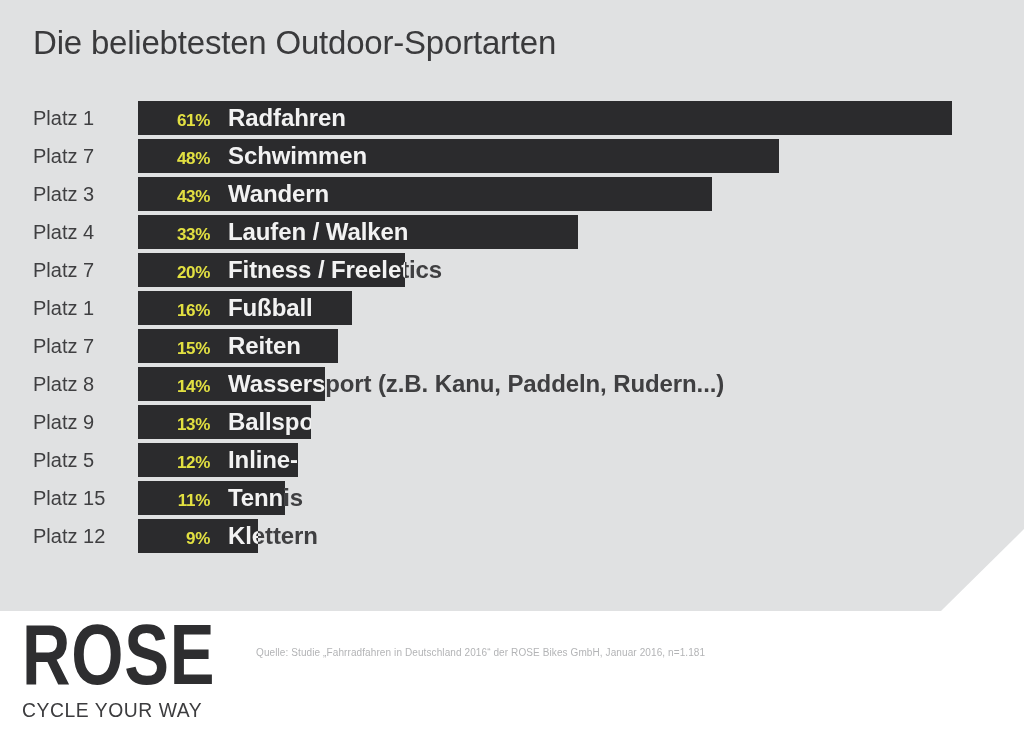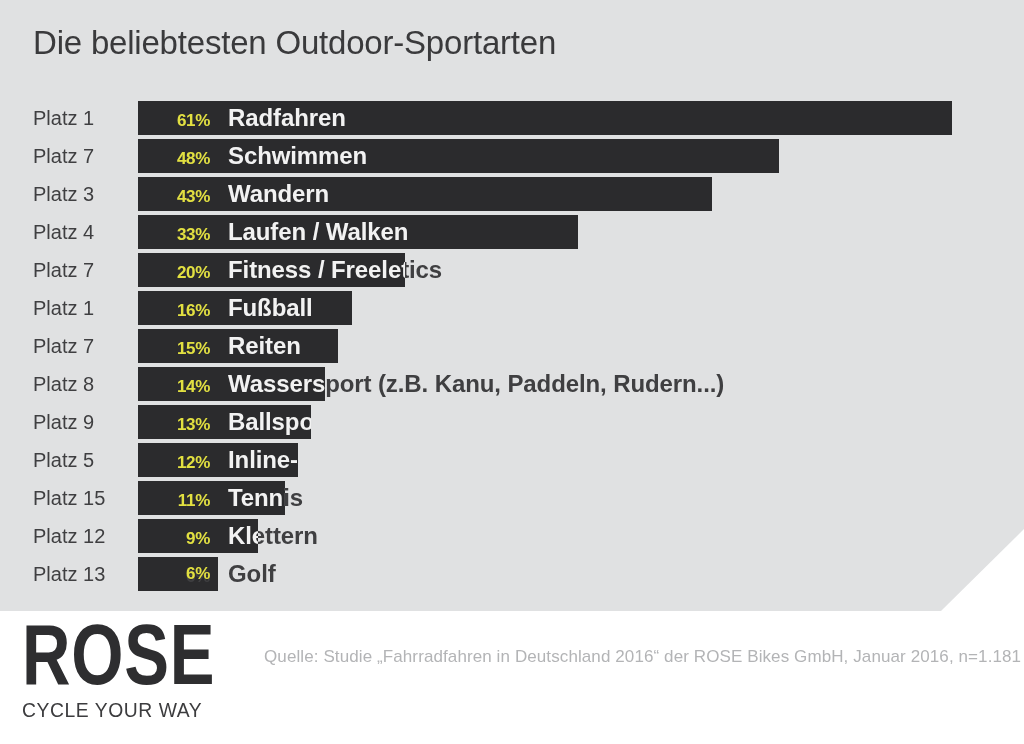--- a/index.html
+++ b/index.html
@@ -123,23 +123,23 @@
   
   .bar-text-clip .pct  { color: #e2e040; }
   .bar-text-clip .name { color: #f2f2f2; }
   
   .bar-text-outer .pct  { color: #3f3f41; }
   .bar-text-outer .name { color: #3f3f41; }
 
   
   .source {
     position: absolute;
-    left: 264px;
+    left: 256px;
     top: 647px;
-    font-size: 17px;
+    font-size: 10px;
     color: #b3b4b6;
     white-space: nowrap;
     letter-spacing: 0.1px;
   }
 
   .logo {
     position: absolute;
     left: 22px;
     top: 611px;
     width: 210px;
@@ -287,30 +287,20 @@
       <div class="row">
         <div class="rank">Platz 12</div>
         <div class="bar" style="width: 120px;"></div>
         <div class="bar-text-outer">
           <div class="txtline"><span class="pct">9%</span><span class="name">Klettern</span></div>
         </div>
         <div class="bar-text-clip" style="width: 120px;">
           <div class="txtline"><span class="pct">9%</span><span class="name">Klettern</span></div>
         </div>
       </div>
-      <div class="row">
-        <div class="rank">Platz 13</div>
-        <div class="bar" style="width: 80px;"></div>
-        <div class="bar-text-outer">
-          <div class="txtline"><span class="pct">6%</span><span class="name">Golf</span></div>
-        </div>
-        <div class="bar-text-clip" style="width: 80px;">
-          <div class="txtline"><span class="pct">6%</span></div>
-        </div>
-      </div>
     </div>
 
   <div class="source">Quelle: Studie „Fahrradfahren in Deutschland 2016“ der ROSE Bikes GmbH, Januar 2016, n=1.181</div>
 
   <div class="logo">
     <div class="logo-word">ROSE</div>
     <div class="logo-tag">CYCLE YOUR WAY</div>
   </div>
 
 </div>

